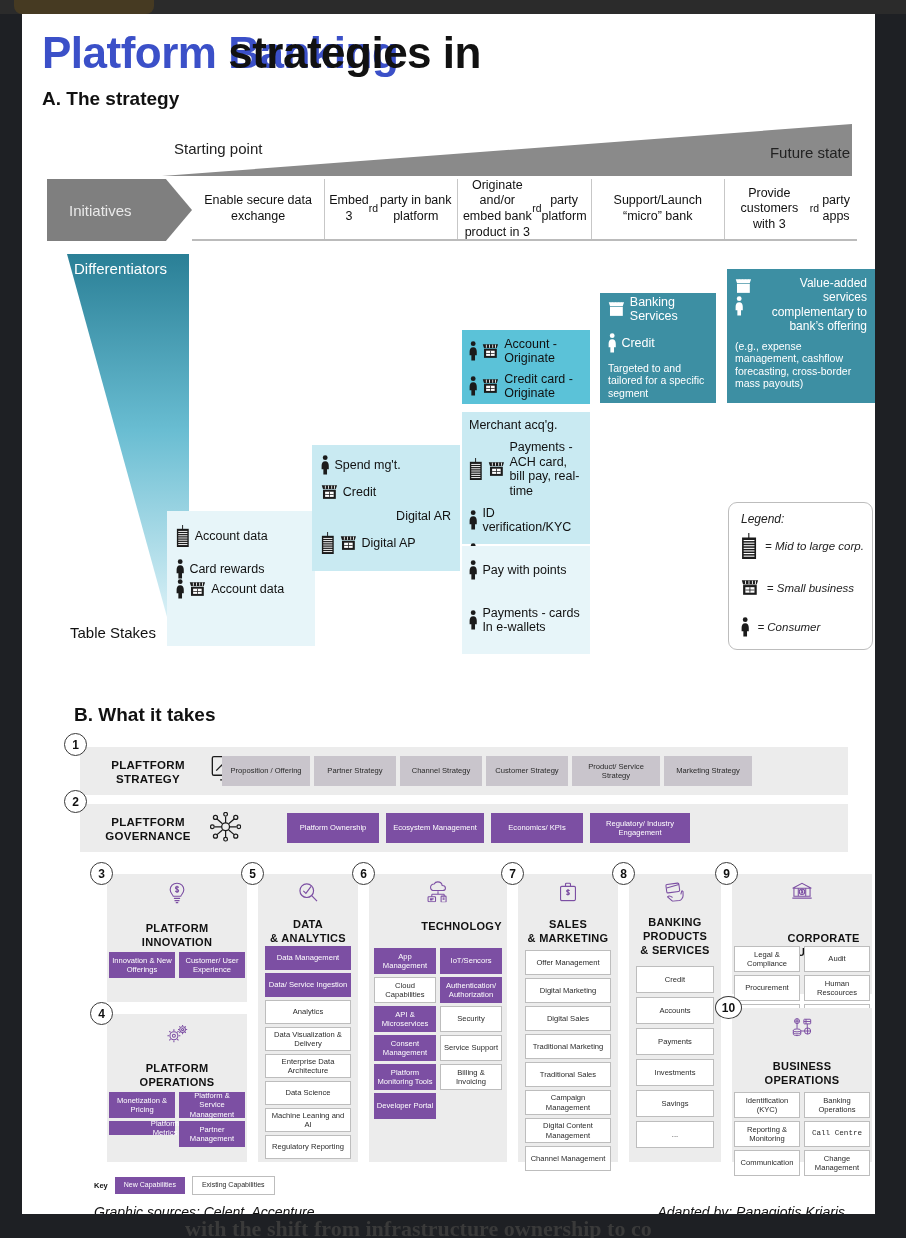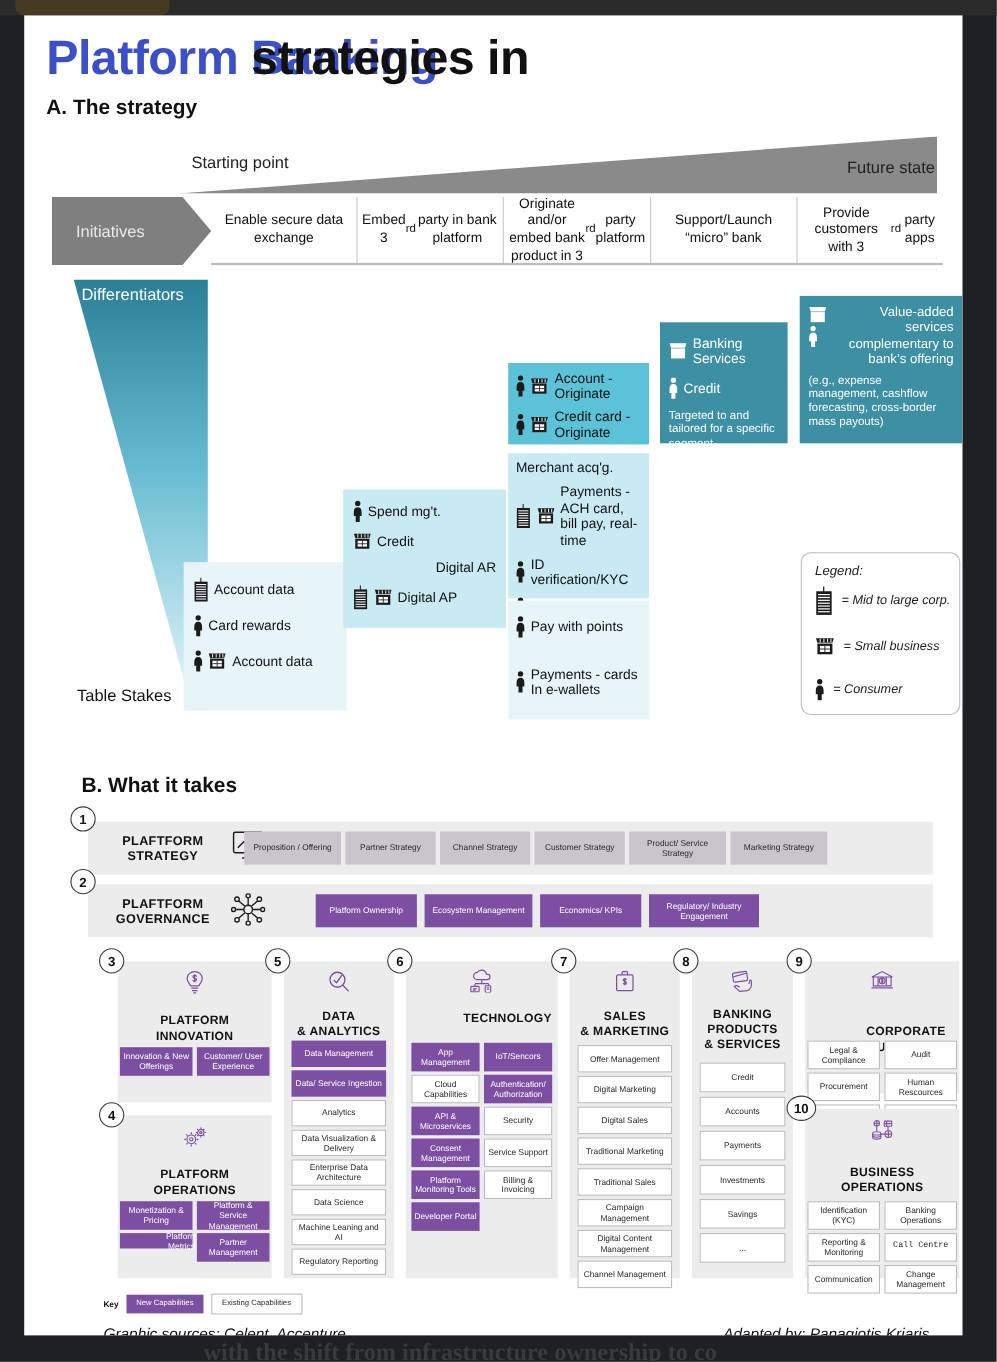--- a/index.html
+++ b/index.html
@@ -159,21 +159,21 @@
                 <rect x="2.6" y="12.2" width="10.8" height="1.1"></rect>
                 <rect x="2.6" y="14.8" width="10.8" height="1.1"></rect>
                 <rect x="2.6" y="17.4" width="10.8" height="1.1"></rect>
                 <rect x="2.6" y="20" width="10.8" height="1.1"></rect>
                 <rect x="2.6" y="22.6" width="10.8" height="1.1"></rect>
               </g>
             </svg>
           </span>
           <span>Account data</span>
         </div>
-        <div class="row" style="margin-bottom:12px;">
+        <div class="row" style="">
           <span class="ic">
             <svg width="8.4" height="20" viewBox="0 0 10 24">
               <circle cx="5" cy="3.2" r="2.9" fill="#1b1b1b"></circle>
               <path d="M5 7.4 C8 7.4 9.3 9.6 9.3 13 L9.3 17 L7.2 17 L7.2 23.4 L2.8 23.4 L2.8 17 L0.7 17 L0.7 13 C0.7 9.6 2 7.4 5 7.4 Z" fill="#1b1b1b"></path>
             </svg>
           </span>
           <span>Card rewards</span>
         </div>
         <div class="row" style="margin-bottom:12px;">
           <span class="ic">
@@ -384,21 +384,21 @@
         <div class="row" style="margin-bottom:26px;">
           <span class="ic">
             <svg width="8.4" height="20" viewBox="0 0 10 24">
               <circle cx="5" cy="3.2" r="2.9" fill="#1b1b1b"></circle>
               <path d="M5 7.4 C8 7.4 9.3 9.6 9.3 13 L9.3 17 L7.2 17 L7.2 23.4 L2.8 23.4 L2.8 17 L0.7 17 L0.7 13 C0.7 9.6 2 7.4 5 7.4 Z" fill="#1b1b1b"></path>
             </svg>
           </span>
           <span>Payments - cards In e-wallets</span>
         </div>
       </div>
-      <div class="blk t4 dk" style="left: 578px; top: 279px; width: 116px; height: 110px; padding: 12px 8px;">
+      <div class="blk t4 dk" style="left: 578px; top: 279px; width: 116px; height: 110px; padding: 2px 8px;">
         <div class="row" style="margin-bottom:9px;">
           <span class="ic">
             <svg width="16.8" height="16" viewBox="0 0 22 20">
               <path d="M1 1 L21 1 L19.4 6.2 L2.6 6.2 Z" fill="#ffffff"></path>
               <g fill="#fff">
                 <rect x="5.1" y="1.6" width="1.1" height="4.2"></rect>
                 <rect x="9.3" y="1.6" width="1.1" height="4.2"></rect>
                 <rect x="13.5" y="1.6" width="1.1" height="4.2"></rect>
                 <rect x="17.2" y="1.6" width="1.1" height="4.2"></rect>
               </g>

